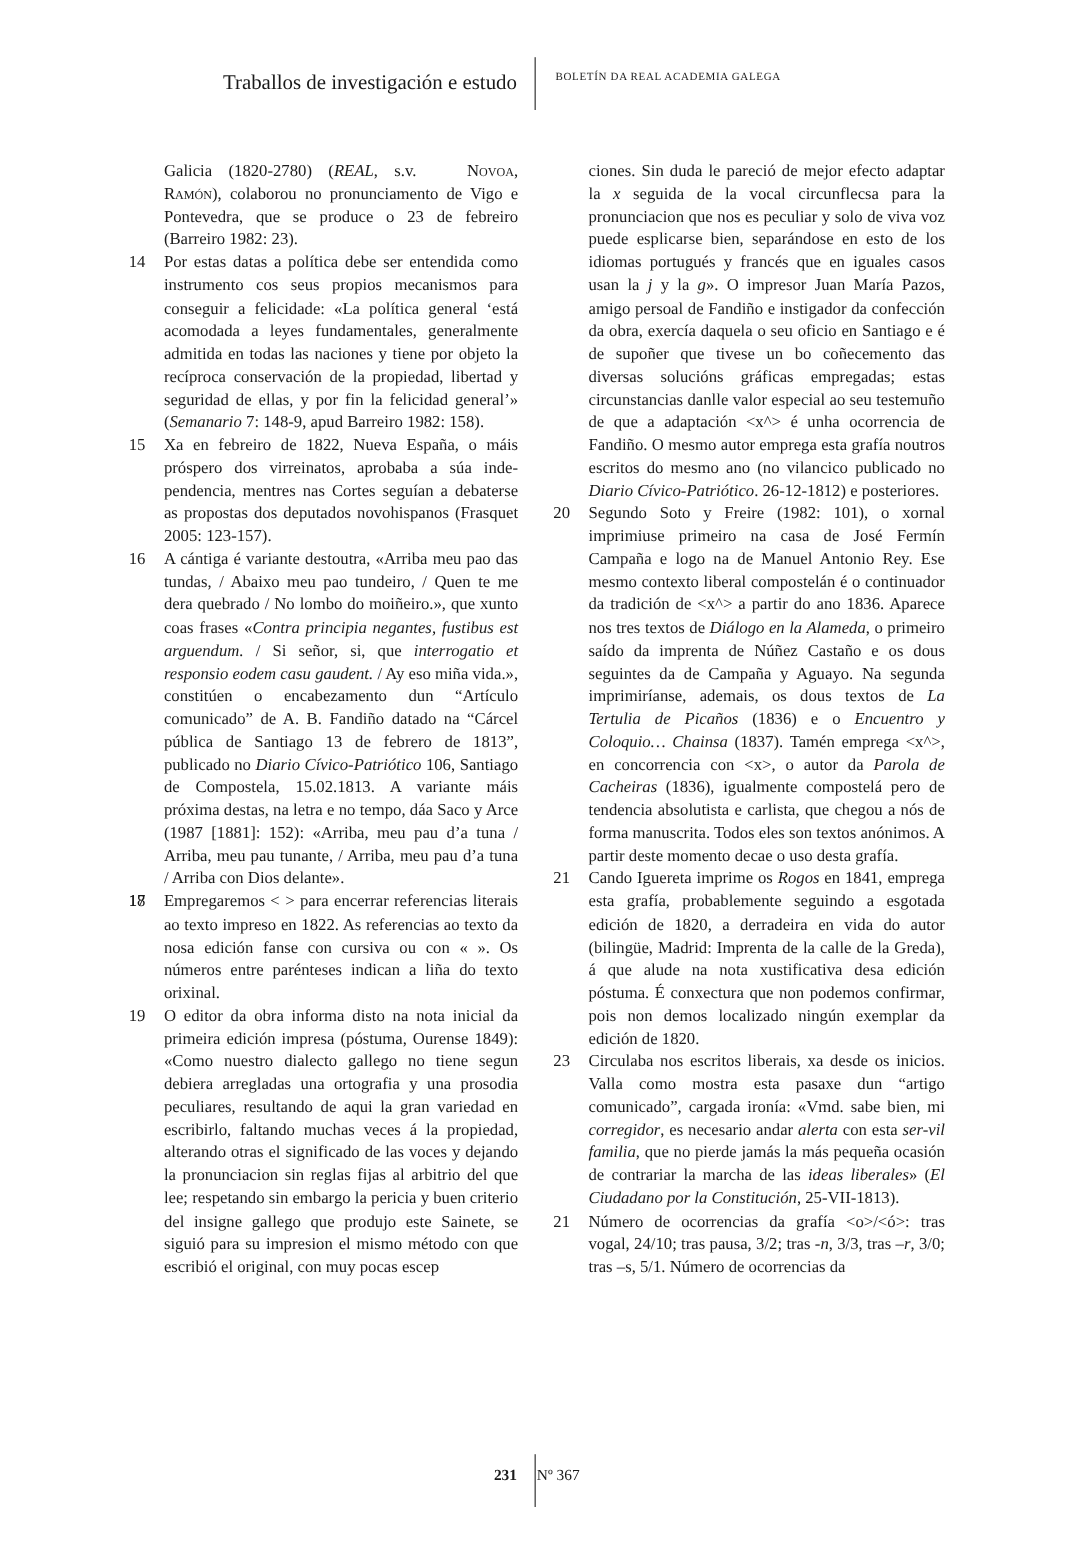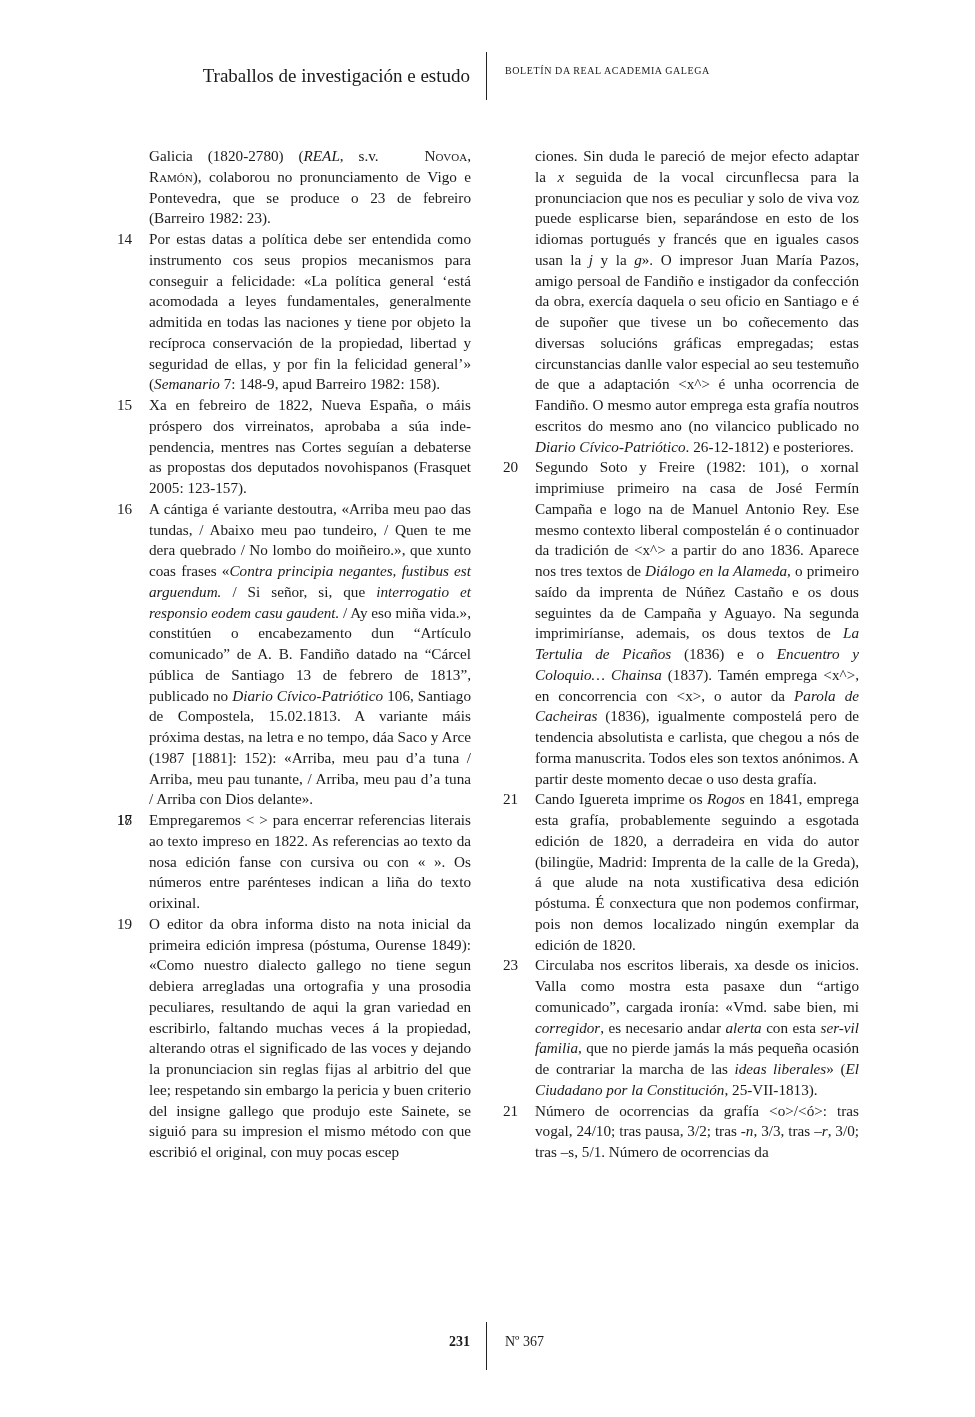--- a/index.html
+++ b/index.html
@@ -13,21 +13,21 @@
   .col.left { left: 117px; width: 354px; }
   .col.right { left: 503px; width: 356px; }
   .note { position: relative; padding-left: 32px; text-align: justify; hyphens: manual; }
   .note .num { position: absolute; left: 0; top: 0; }
   .note.cont { padding-left: 32px; }
   .sc { font-variant: small-caps; margin-left: 31px; }
   i { font-style: italic; }
   .footer { position: absolute; top: 1322px; left: 0; width: 975px; height: 48px; }
   .footer .page { position: absolute; right: 505px; top: 12px; font-weight: bold; font-size: 14px; }
   .footer .sep { position: absolute; left: 486px; top: 0; width: 1px; height: 48px; background: #222; }
-  .footer .issue { position: absolute; left: 505px; top: 12px; font-size: 14px; }
+  .footer .issue { position: absolute; left: 488px; top: 12px; font-size: 14px; }
 </style>
 </head>
 <body>
 
 <div class="header">
   <span class="left">Traballos de investigación e estudo</span>
   <span class="sep"></span>
   <span class="right">BOLETÍN DA REAL ACADEMIA GALEGA</span>
 </div>
 

